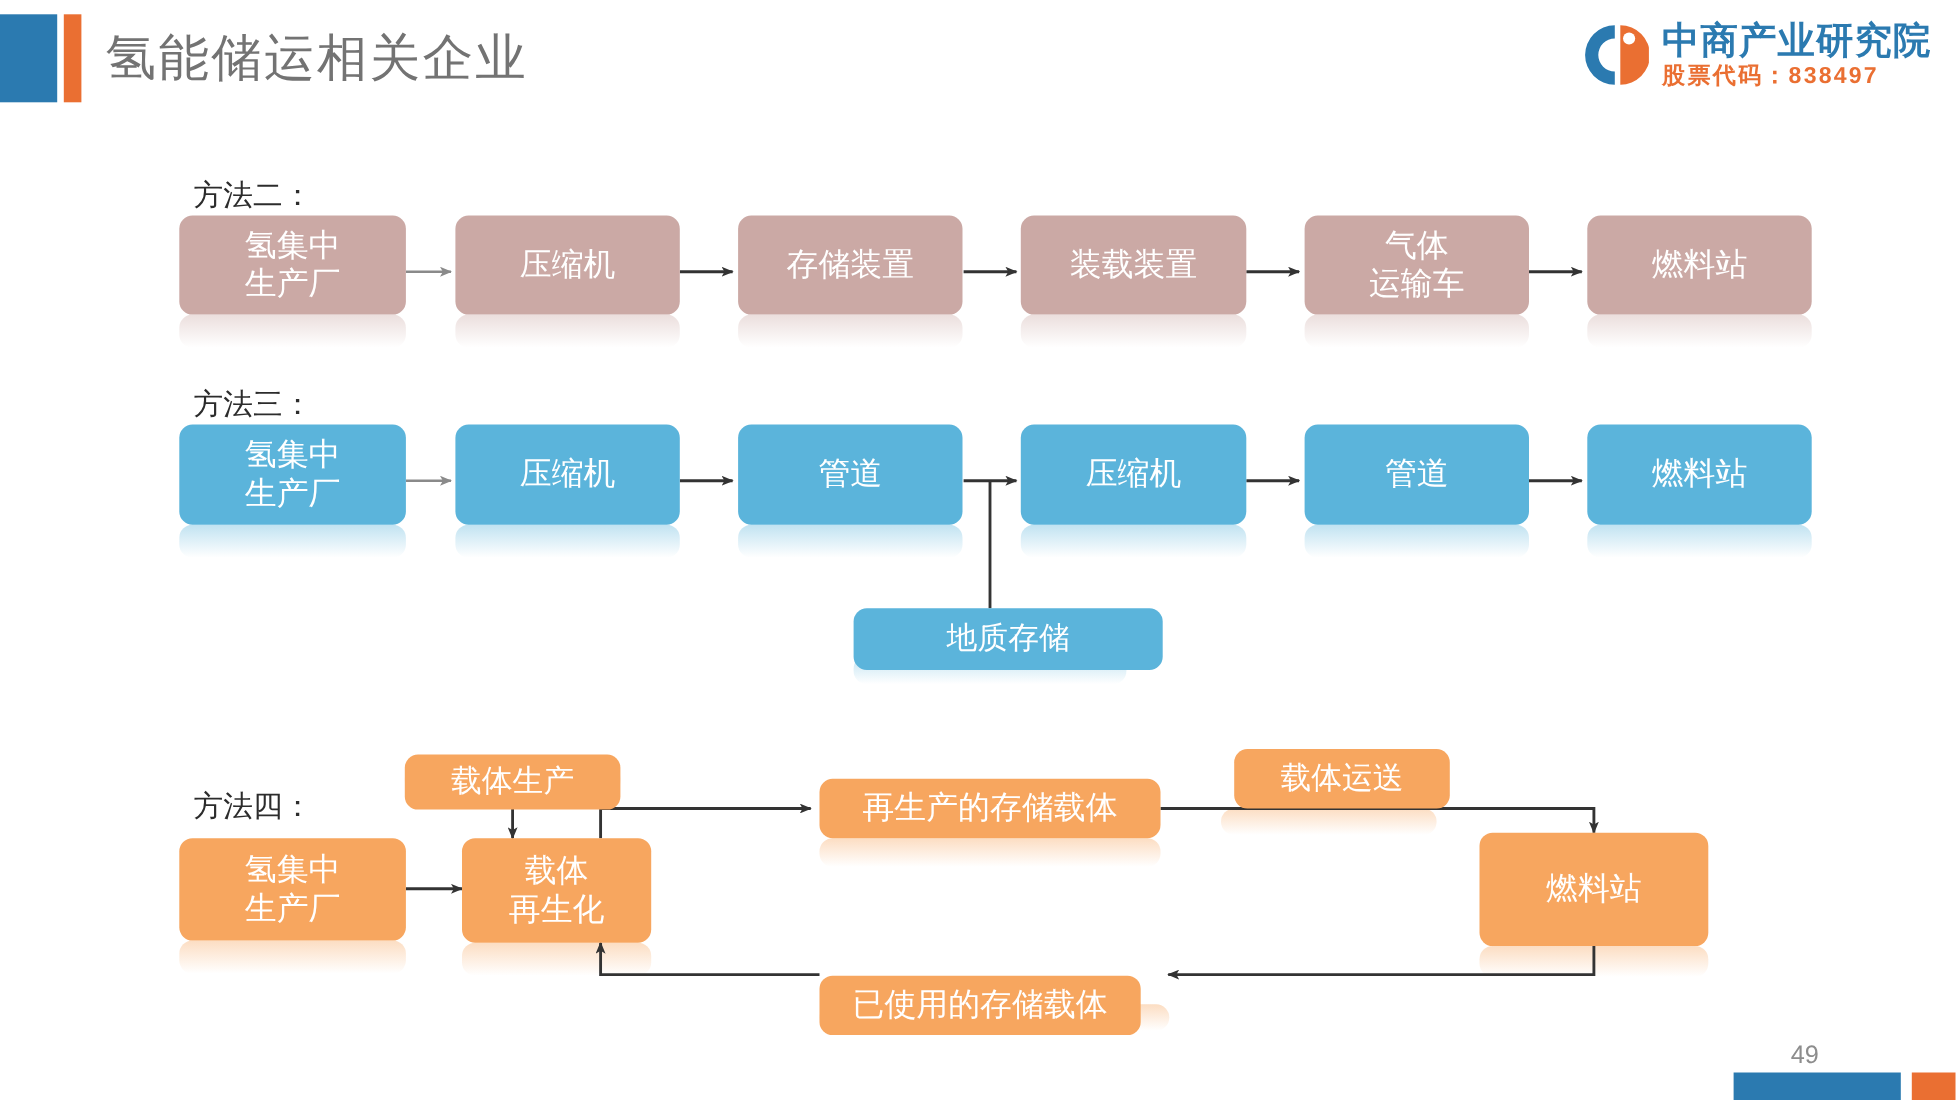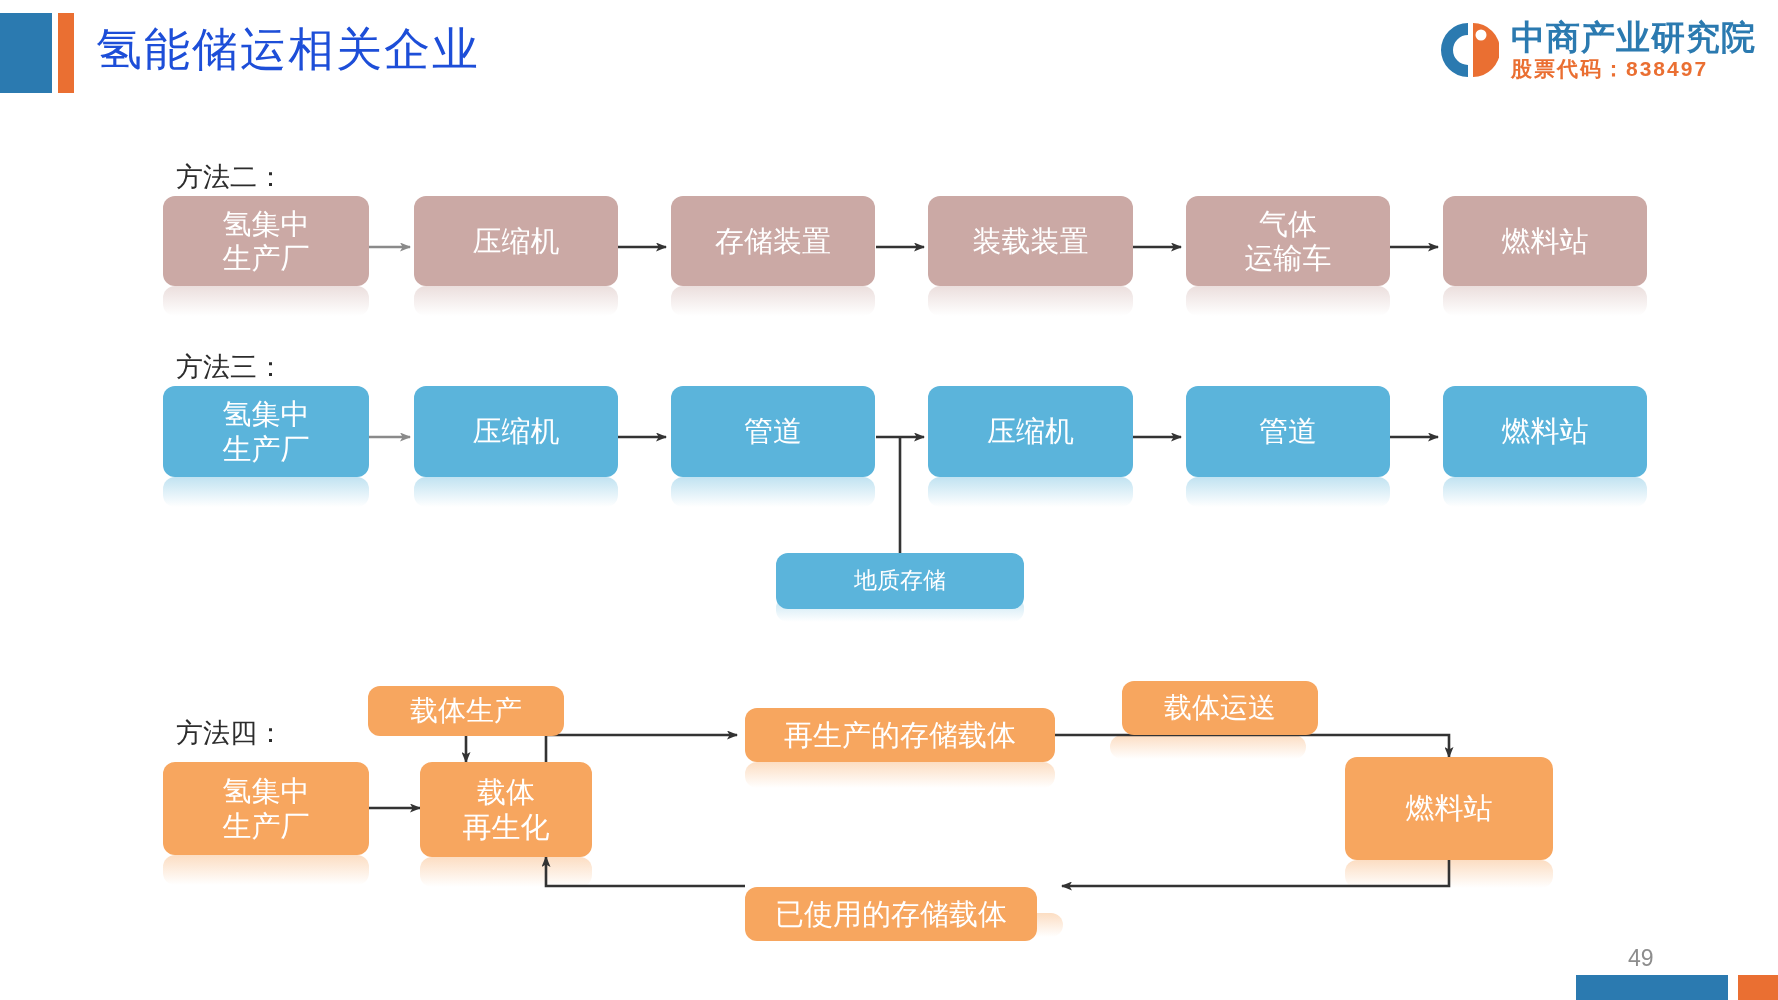--- a/index.html
+++ b/index.html
@@ -29,22 +29,22 @@
     position: absolute;
     left: 58px; top: 13px;
     width: 16px; height: 80px;
     background: #ea6f32;
   }
   .page-title {
     position: absolute;
     left: 96px; top: 22px;
     font-size: 46px;
     line-height: 62px;
-    color: #1d4ed8;
-    font-family: Liberation Mono, monospace;
+    color: #737373;
+    font-family: Liberation Serif, serif;
     letter-spacing: 2px;
     white-space: nowrap;
   }
 
   
   .logo {
     position: absolute;
     right: 22px; top: 18px;
     display: flex;
     align-items: center;
@@ -248,21 +248,21 @@
 
   <div class="box blue" style="left:163px; top:386px; width:206px; height:91px;">氢集中
 生产厂</div>
   <div class="box blue" style="left:414px; top:386px; width:204px; height:91px;">压缩机</div>
   <div class="box blue" style="left:671px; top:386px; width:204px; height:91px;">管道</div>
   <div class="box blue" style="left:928px; top:386px; width:205px; height:91px;">压缩机</div>
   <div class="box blue" style="left:1186px; top:386px; width:204px; height:91px;">管道</div>
   <div class="box blue" style="left:1443px; top:386px; width:204px; height:91px;">燃料站</div>
 
   <div class="refl blue" style="left:776px; top:596px; width:248px; height:26px;"></div>
-  <div class="box blue" style="left:776px; top:553px; width:248px; height:56px; font-size:23px;">地质存储</div>
+  <div class="box blue" style="left:776px; top:553px; width:281px; height:56px; font-size:28px;">地质存储</div>
 
   <div class="method-label" style="left:176px; top:718px;">方法四：</div>
 
   <div class="refl orange" style="left:368px; top:696px; width:196px; height:26px;"></div>
   <div class="box orange" style="left:368px; top:646px; width:196px; height:50px; font-size:28px;margin-top:40px;">载体生产</div>
 
   <div class="refl orange" style="left:163px; top:855px; width:206px; height:30px;"></div>
   <div class="box orange" style="left:163px; top:762px; width:206px; height:93px;">氢集中
 生产厂</div>
 

